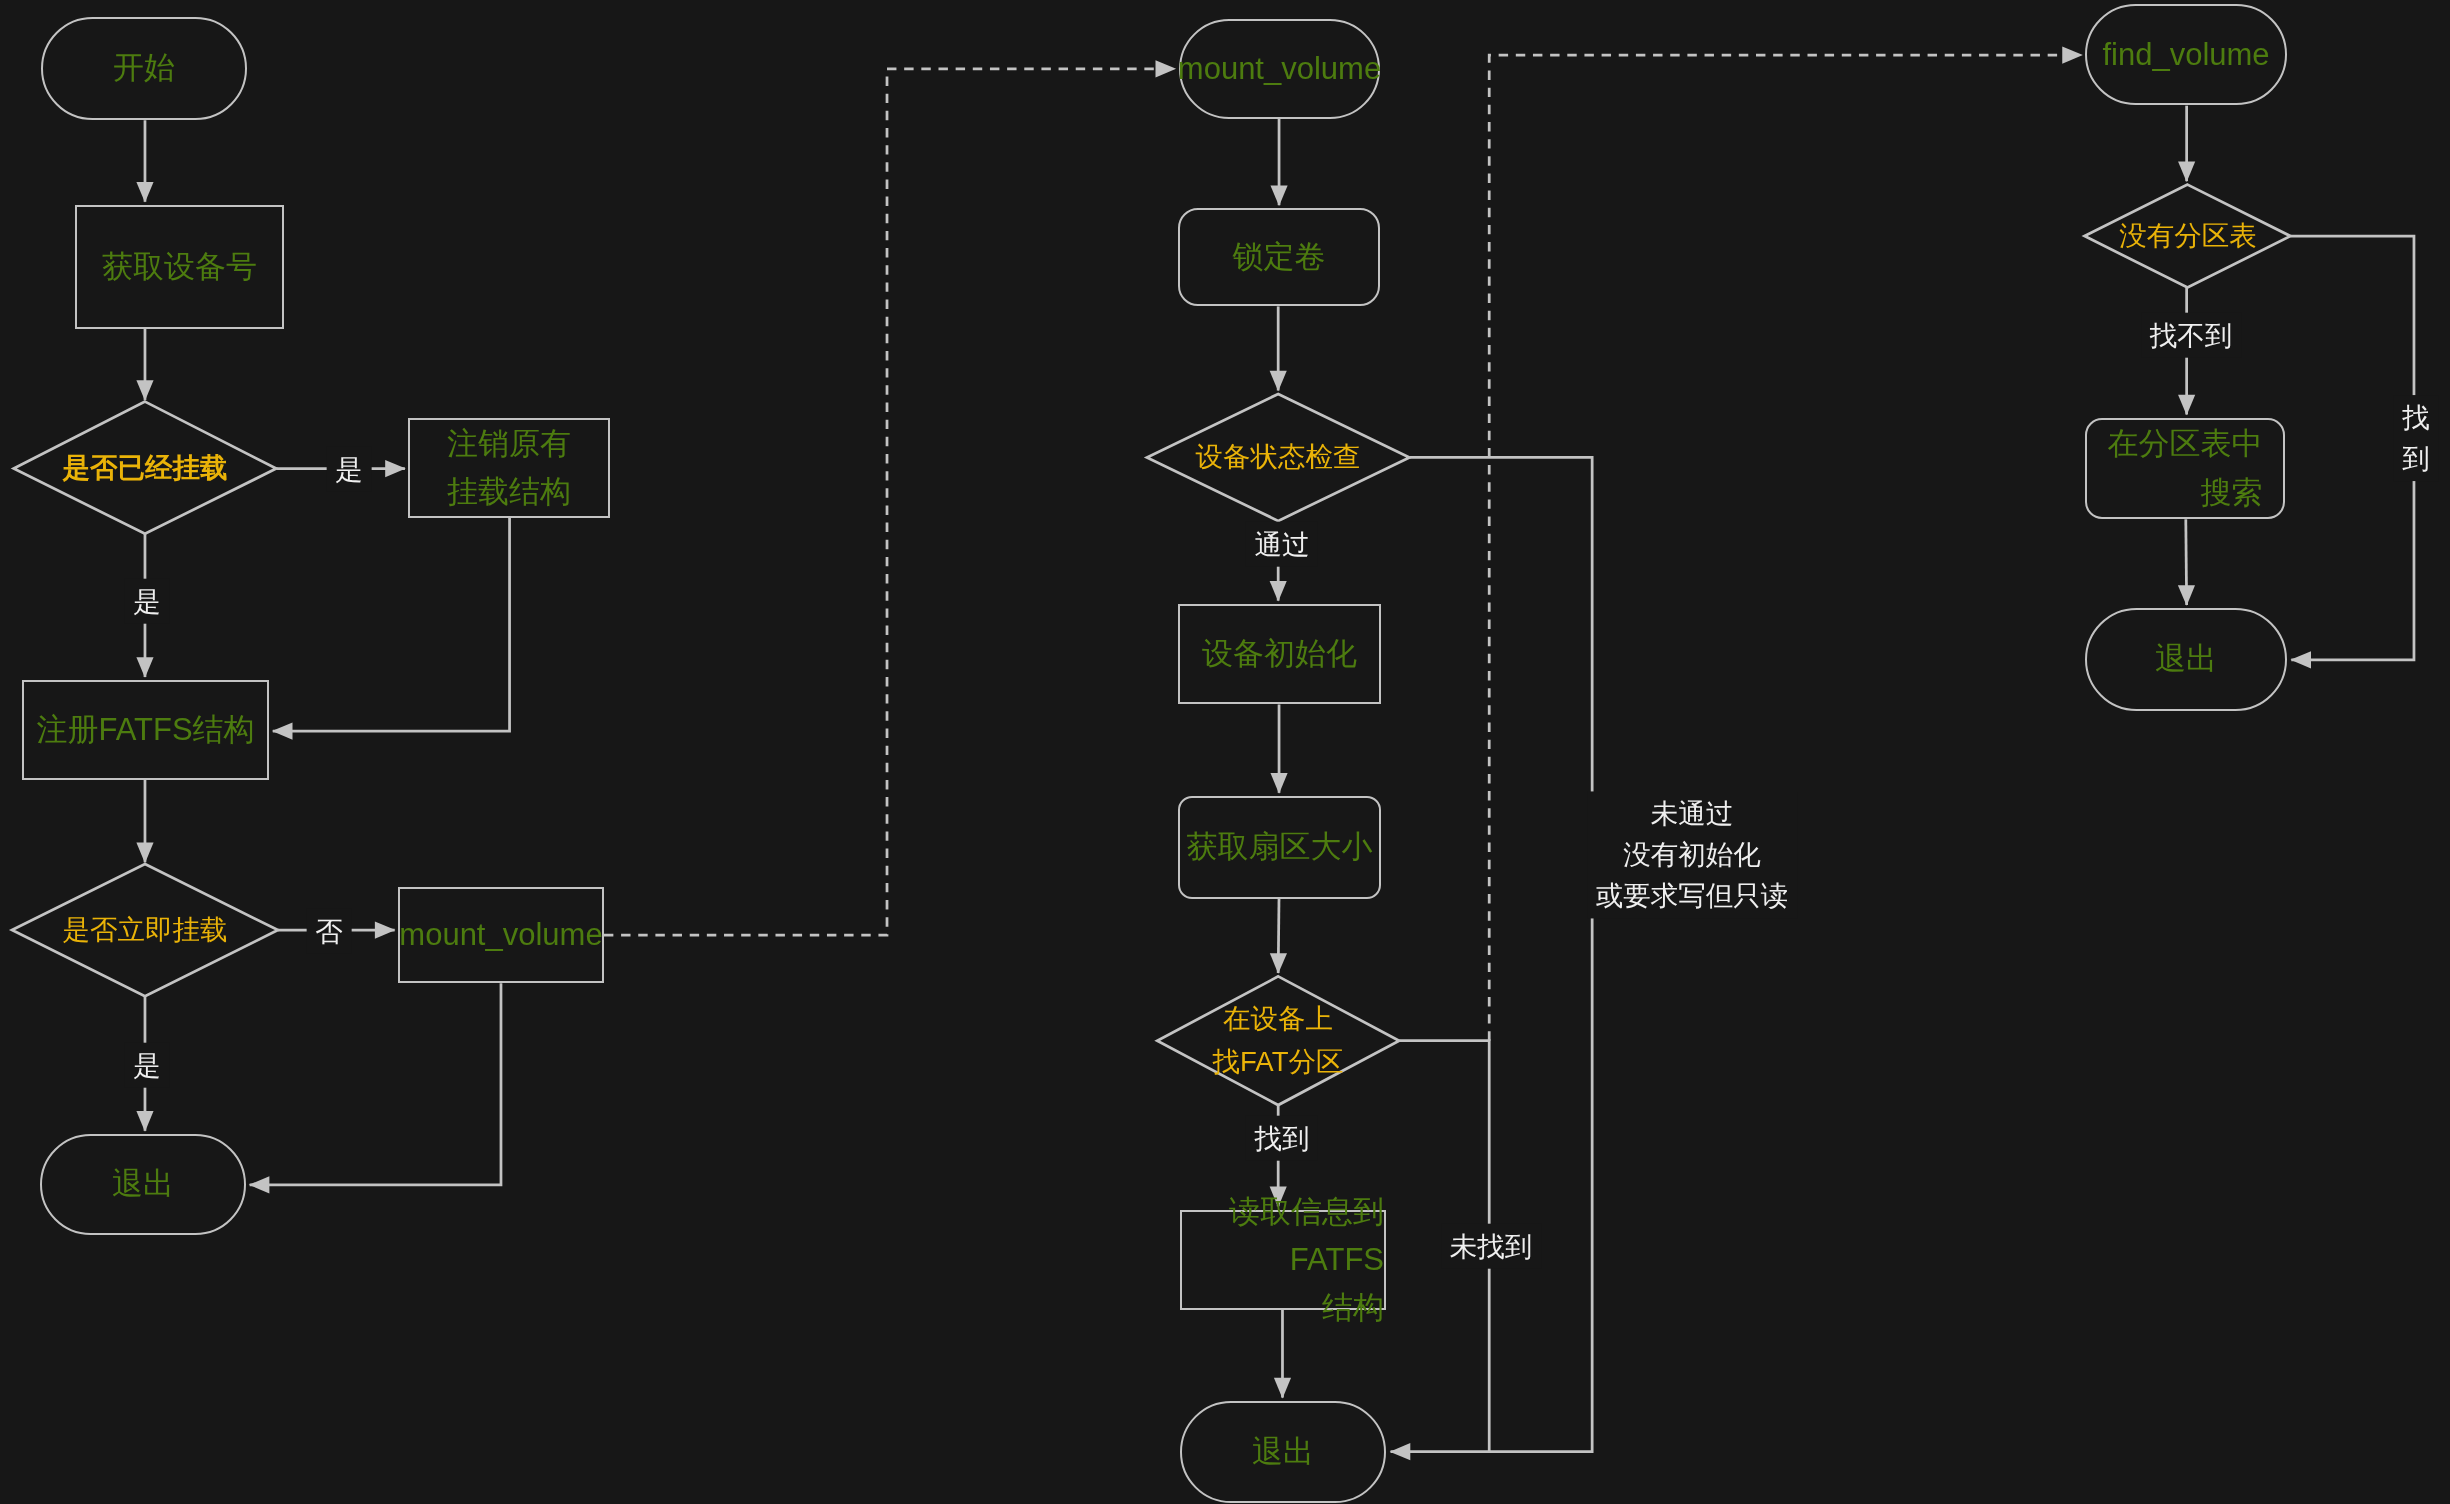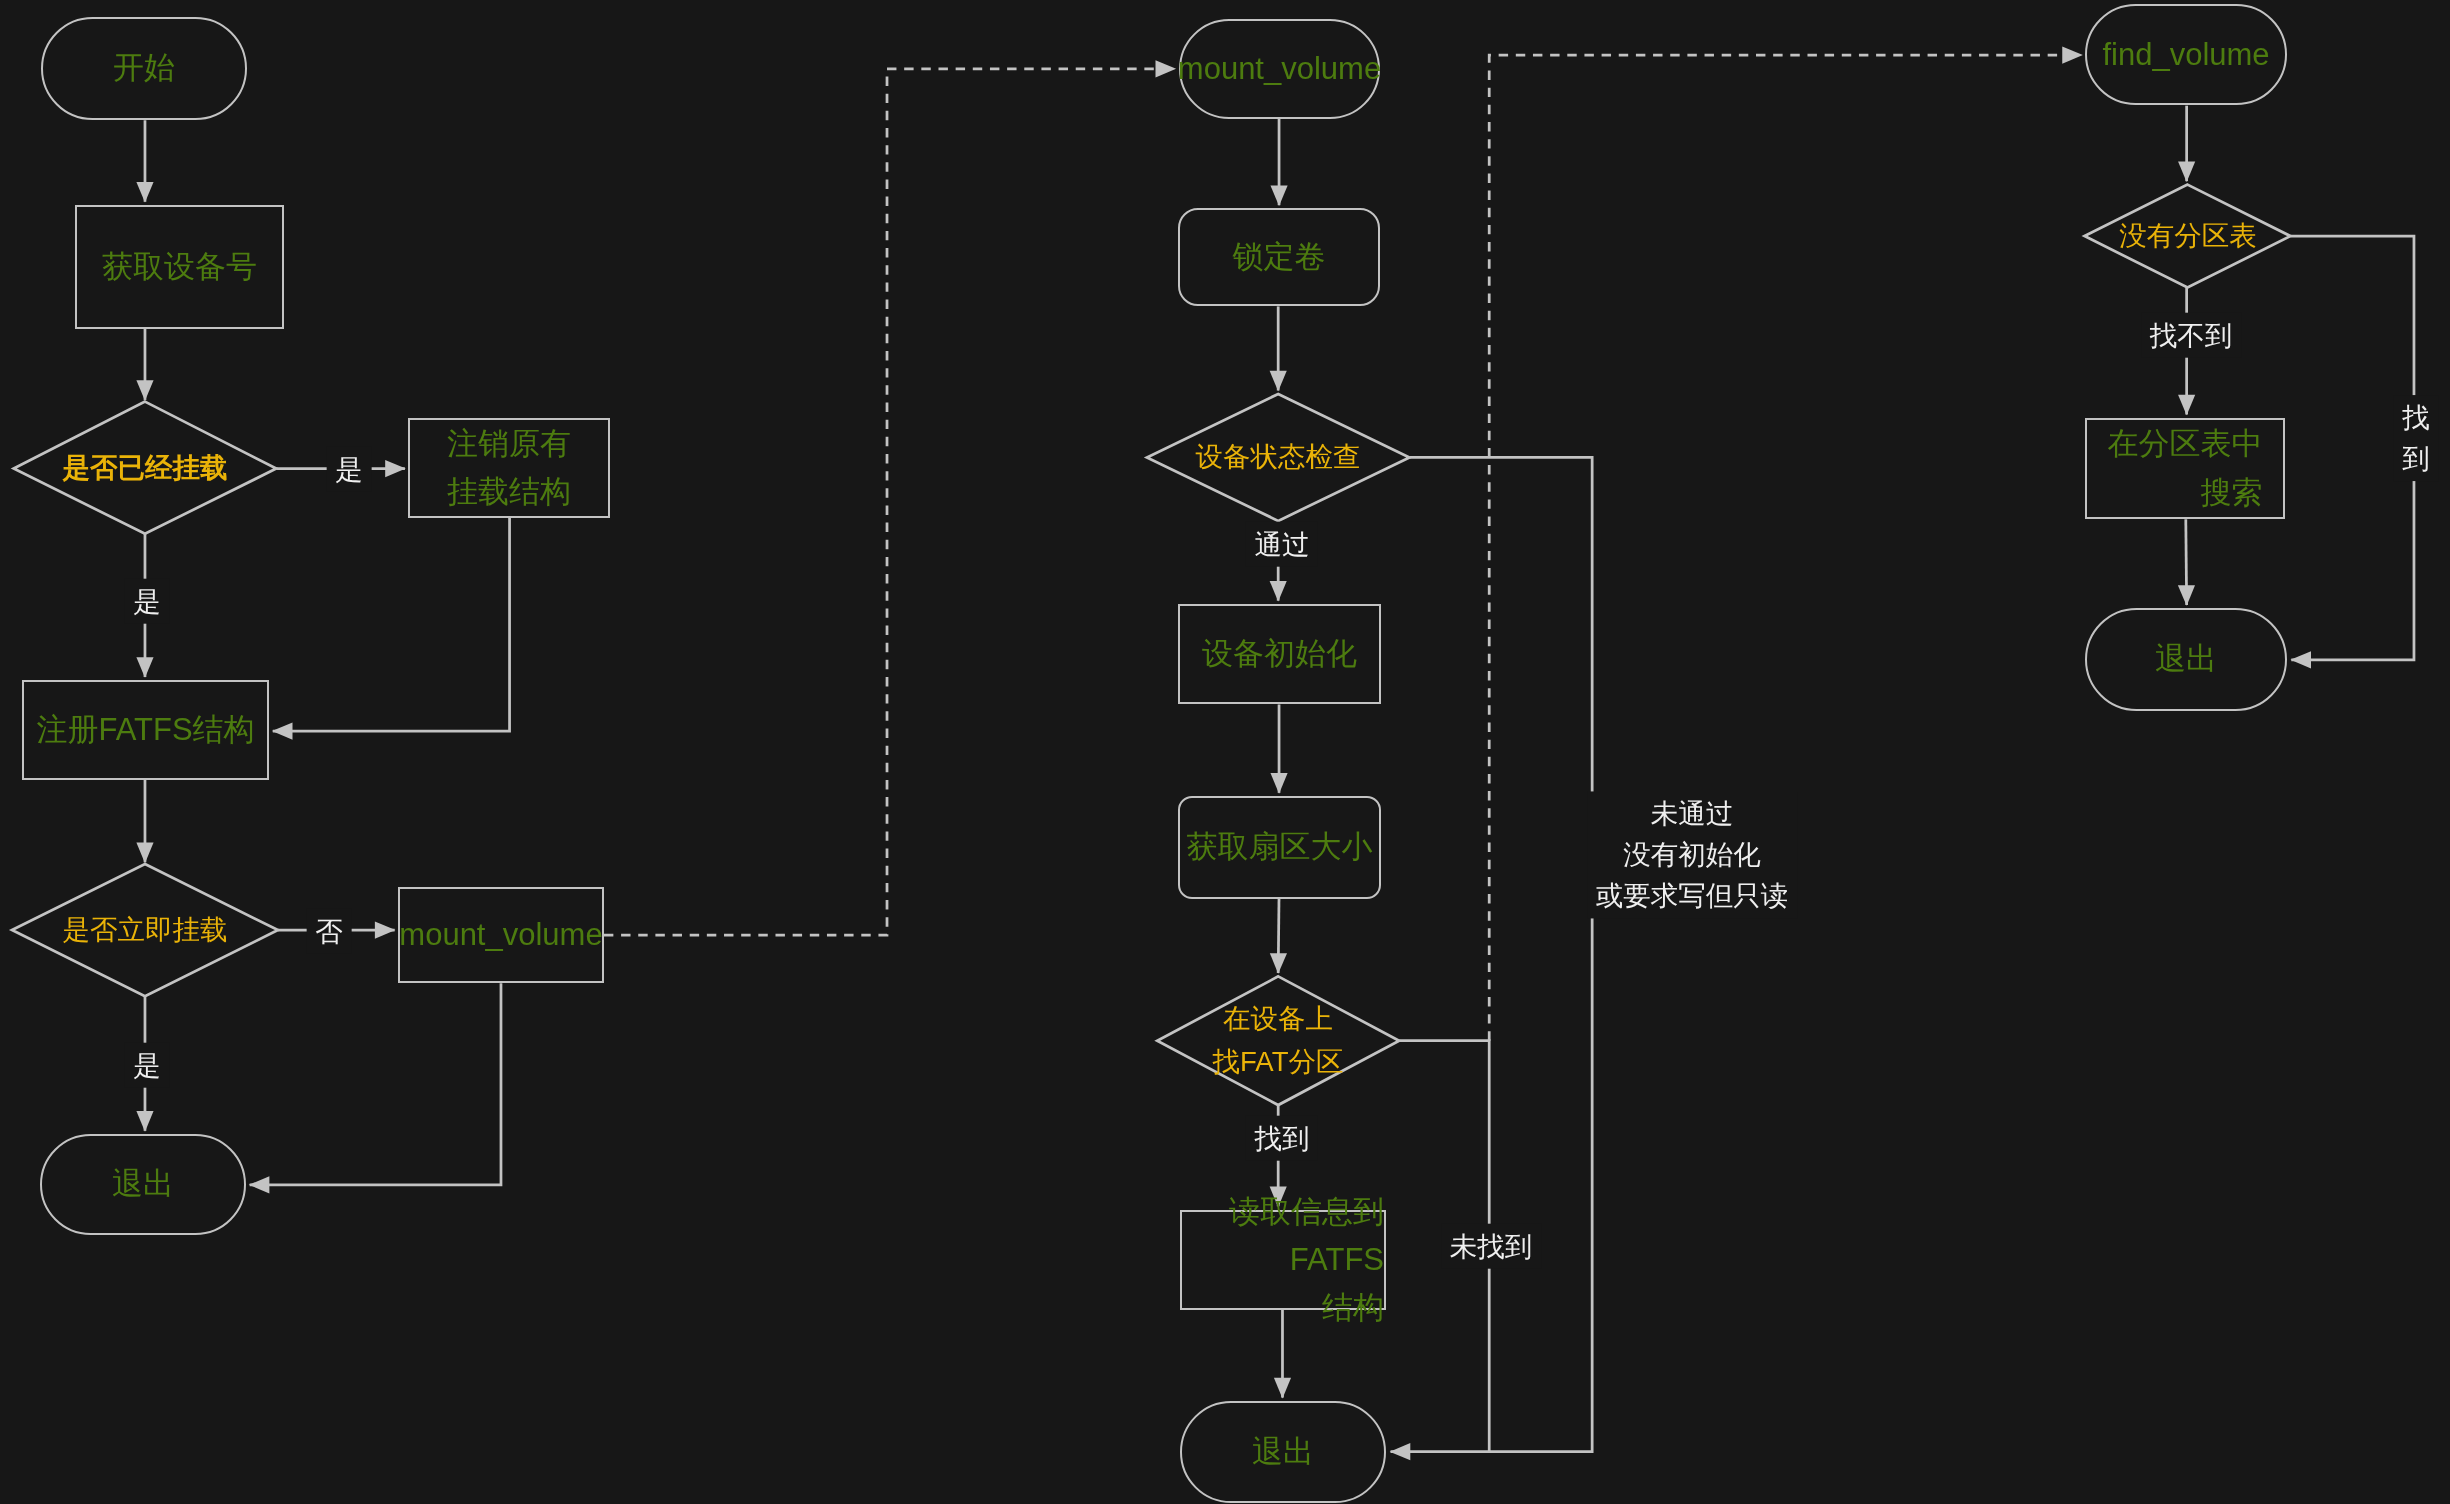--- a/index.html
+++ b/index.html
@@ -101,21 +101,21 @@
 
   <div class="node" style="left:1178px;top:796px;width:203px;height:103px;border-radius:14px;">获取扇区大小</div>
 
   <div class="node" style="left:1180px;top:1210px;width:206px;height:100px;">读取信息到FATFS
 结构</div>
 
   <div class="node pill" style="left:1180px;top:1401px;width:206px;height:102px;">退出</div>
 
   <div class="node pill" style="left:2085px;top:4.3px;width:202px;height:101px;">find_volume</div>
 
-  <div class="node" style="left:2085px;top:418px;width:200px;height:101px;">在分区表中
+  <div class="node" style="left:2085px;top:418px;width:200px;height:101px;border-radius:17px;">在分区表中
 搜索</div>
 
   <div class="node pill" style="left:2085px;top:608px;width:202px;height:103px;">退出</div>
 
   <div class="diamond-label" style="left:145px;top:468px;font-weight:bold;">是否已经挂载</div>
   <div class="diamond-label" style="left:145px;top:930px;">是否立即挂载</div>
   <div class="diamond-label" style="left:1278px;top:457px;">设备状态检查</div>
   <div class="diamond-label" style="left:1278px;top:1041px;">在设备上
 找FAT分区</div>
   <div class="diamond-label" style="left:2188px;top:236px;">没有分区表</div>

